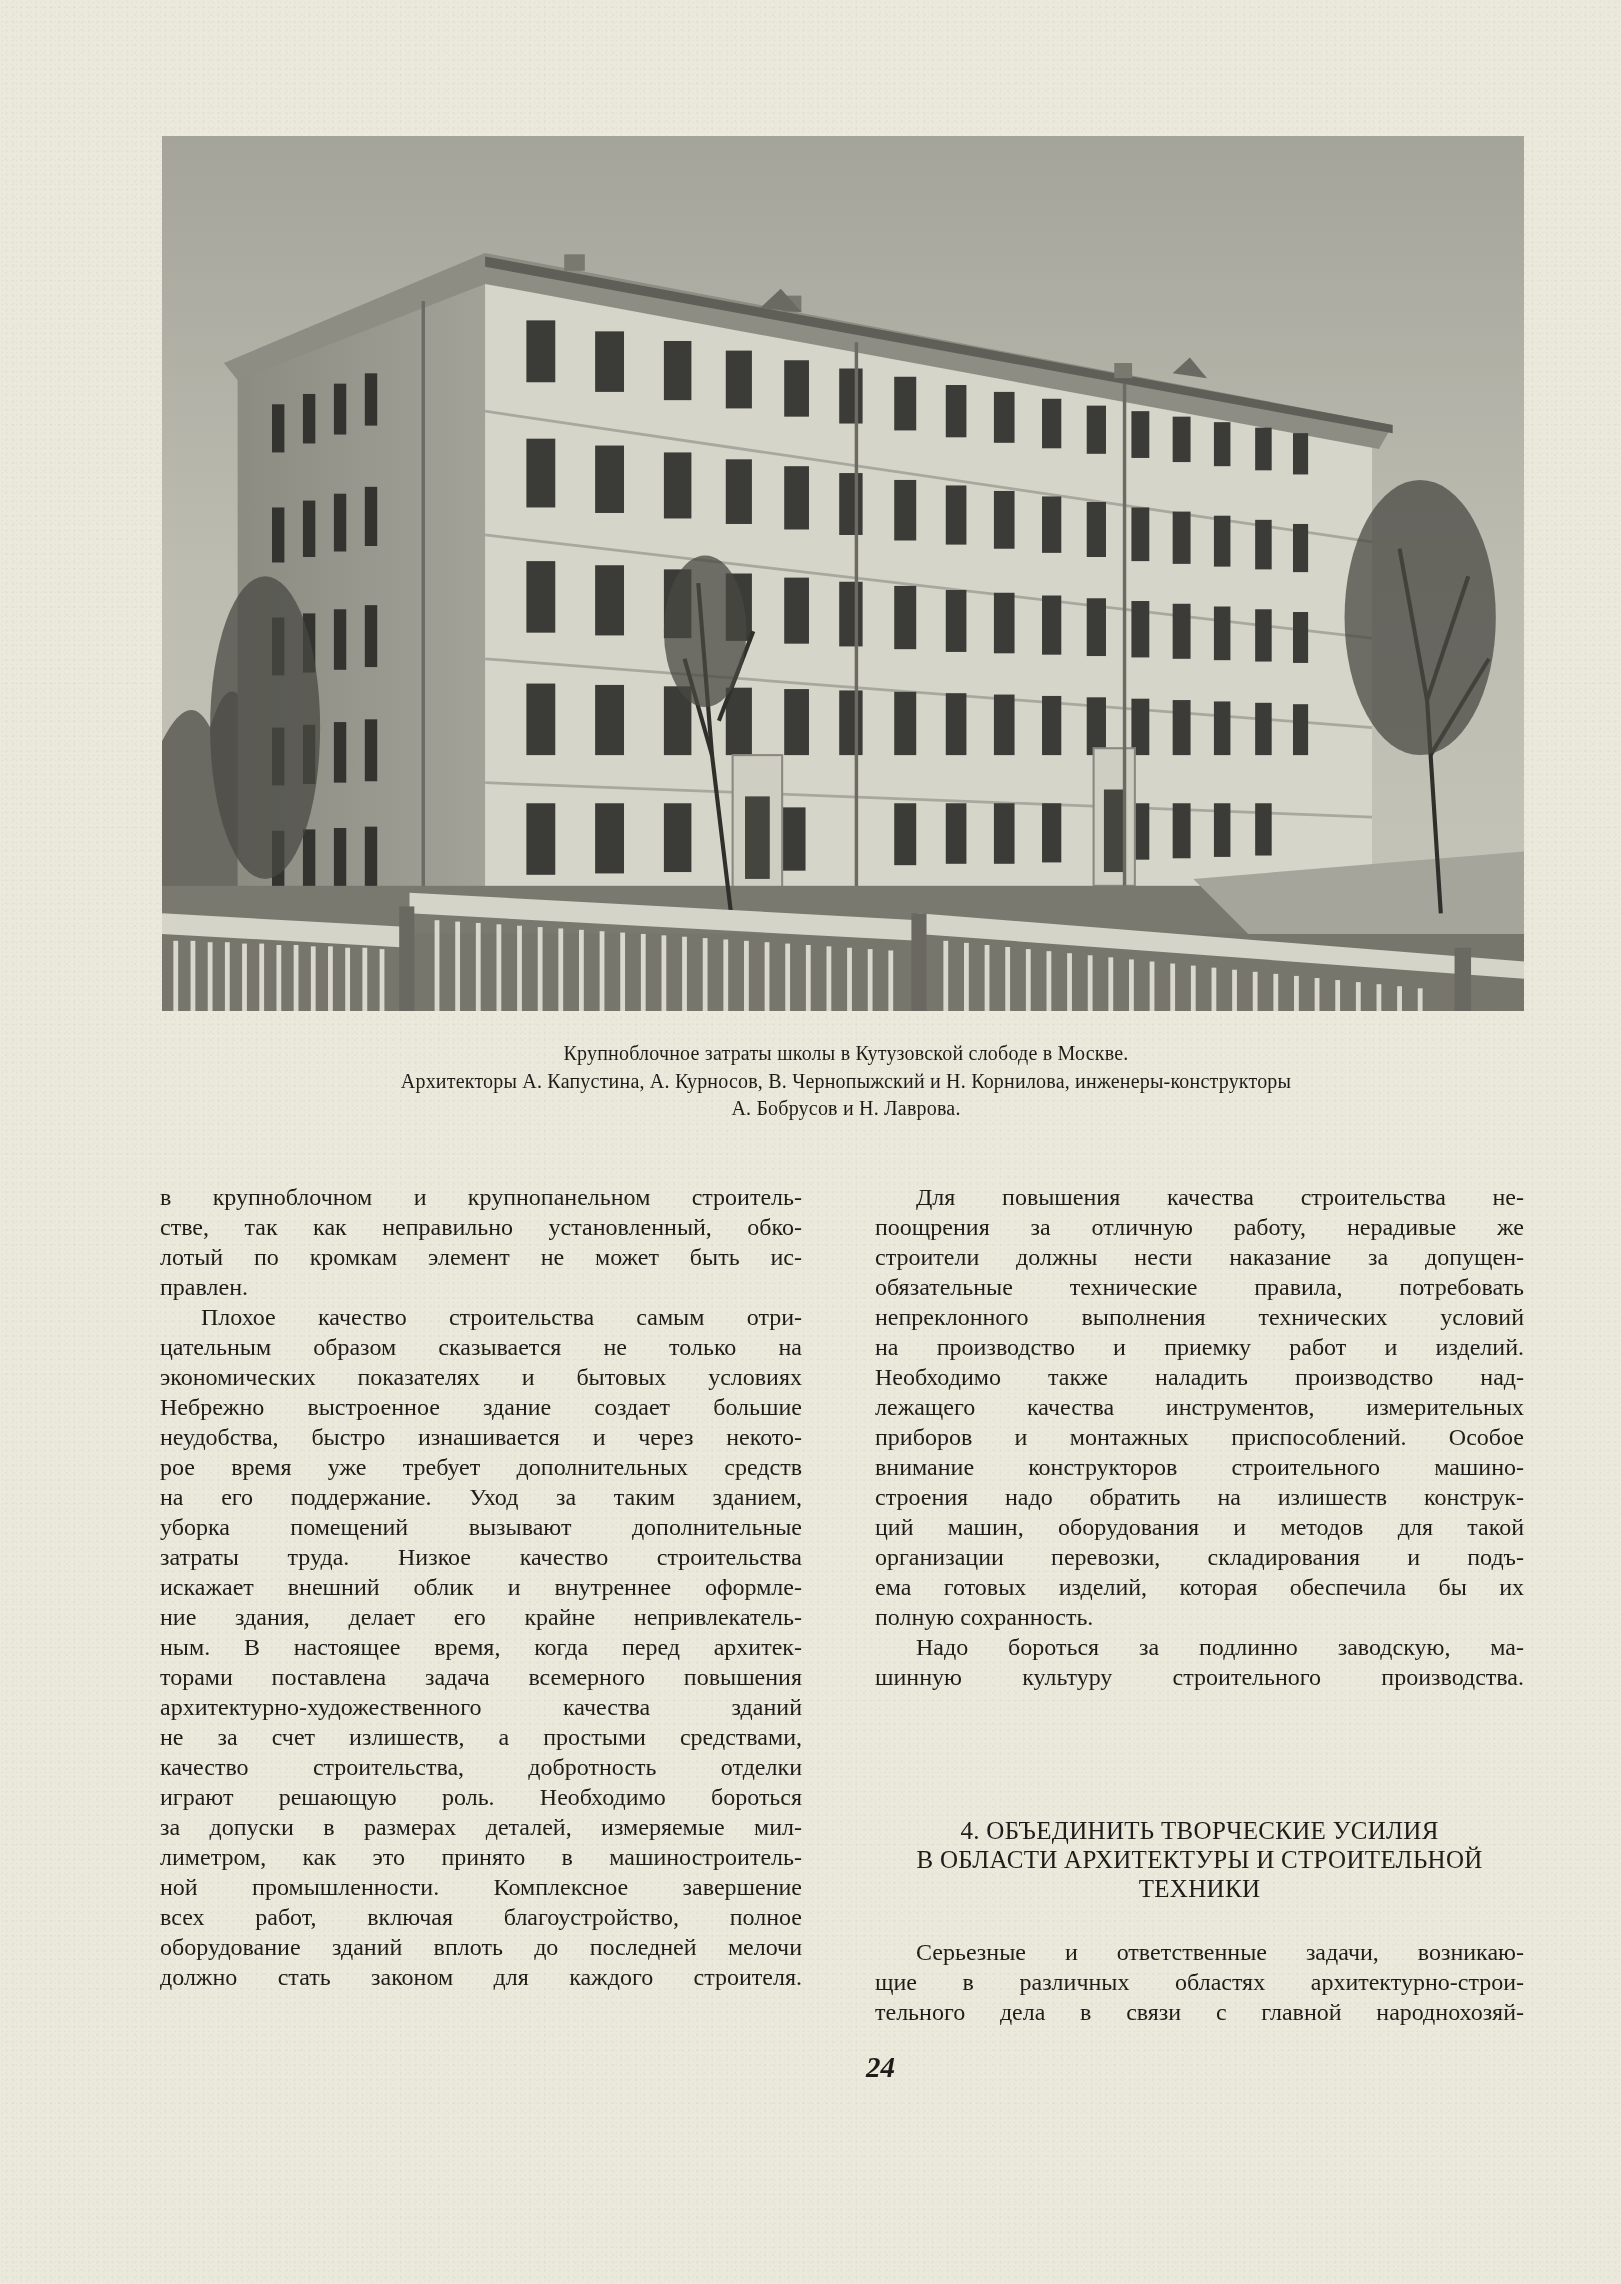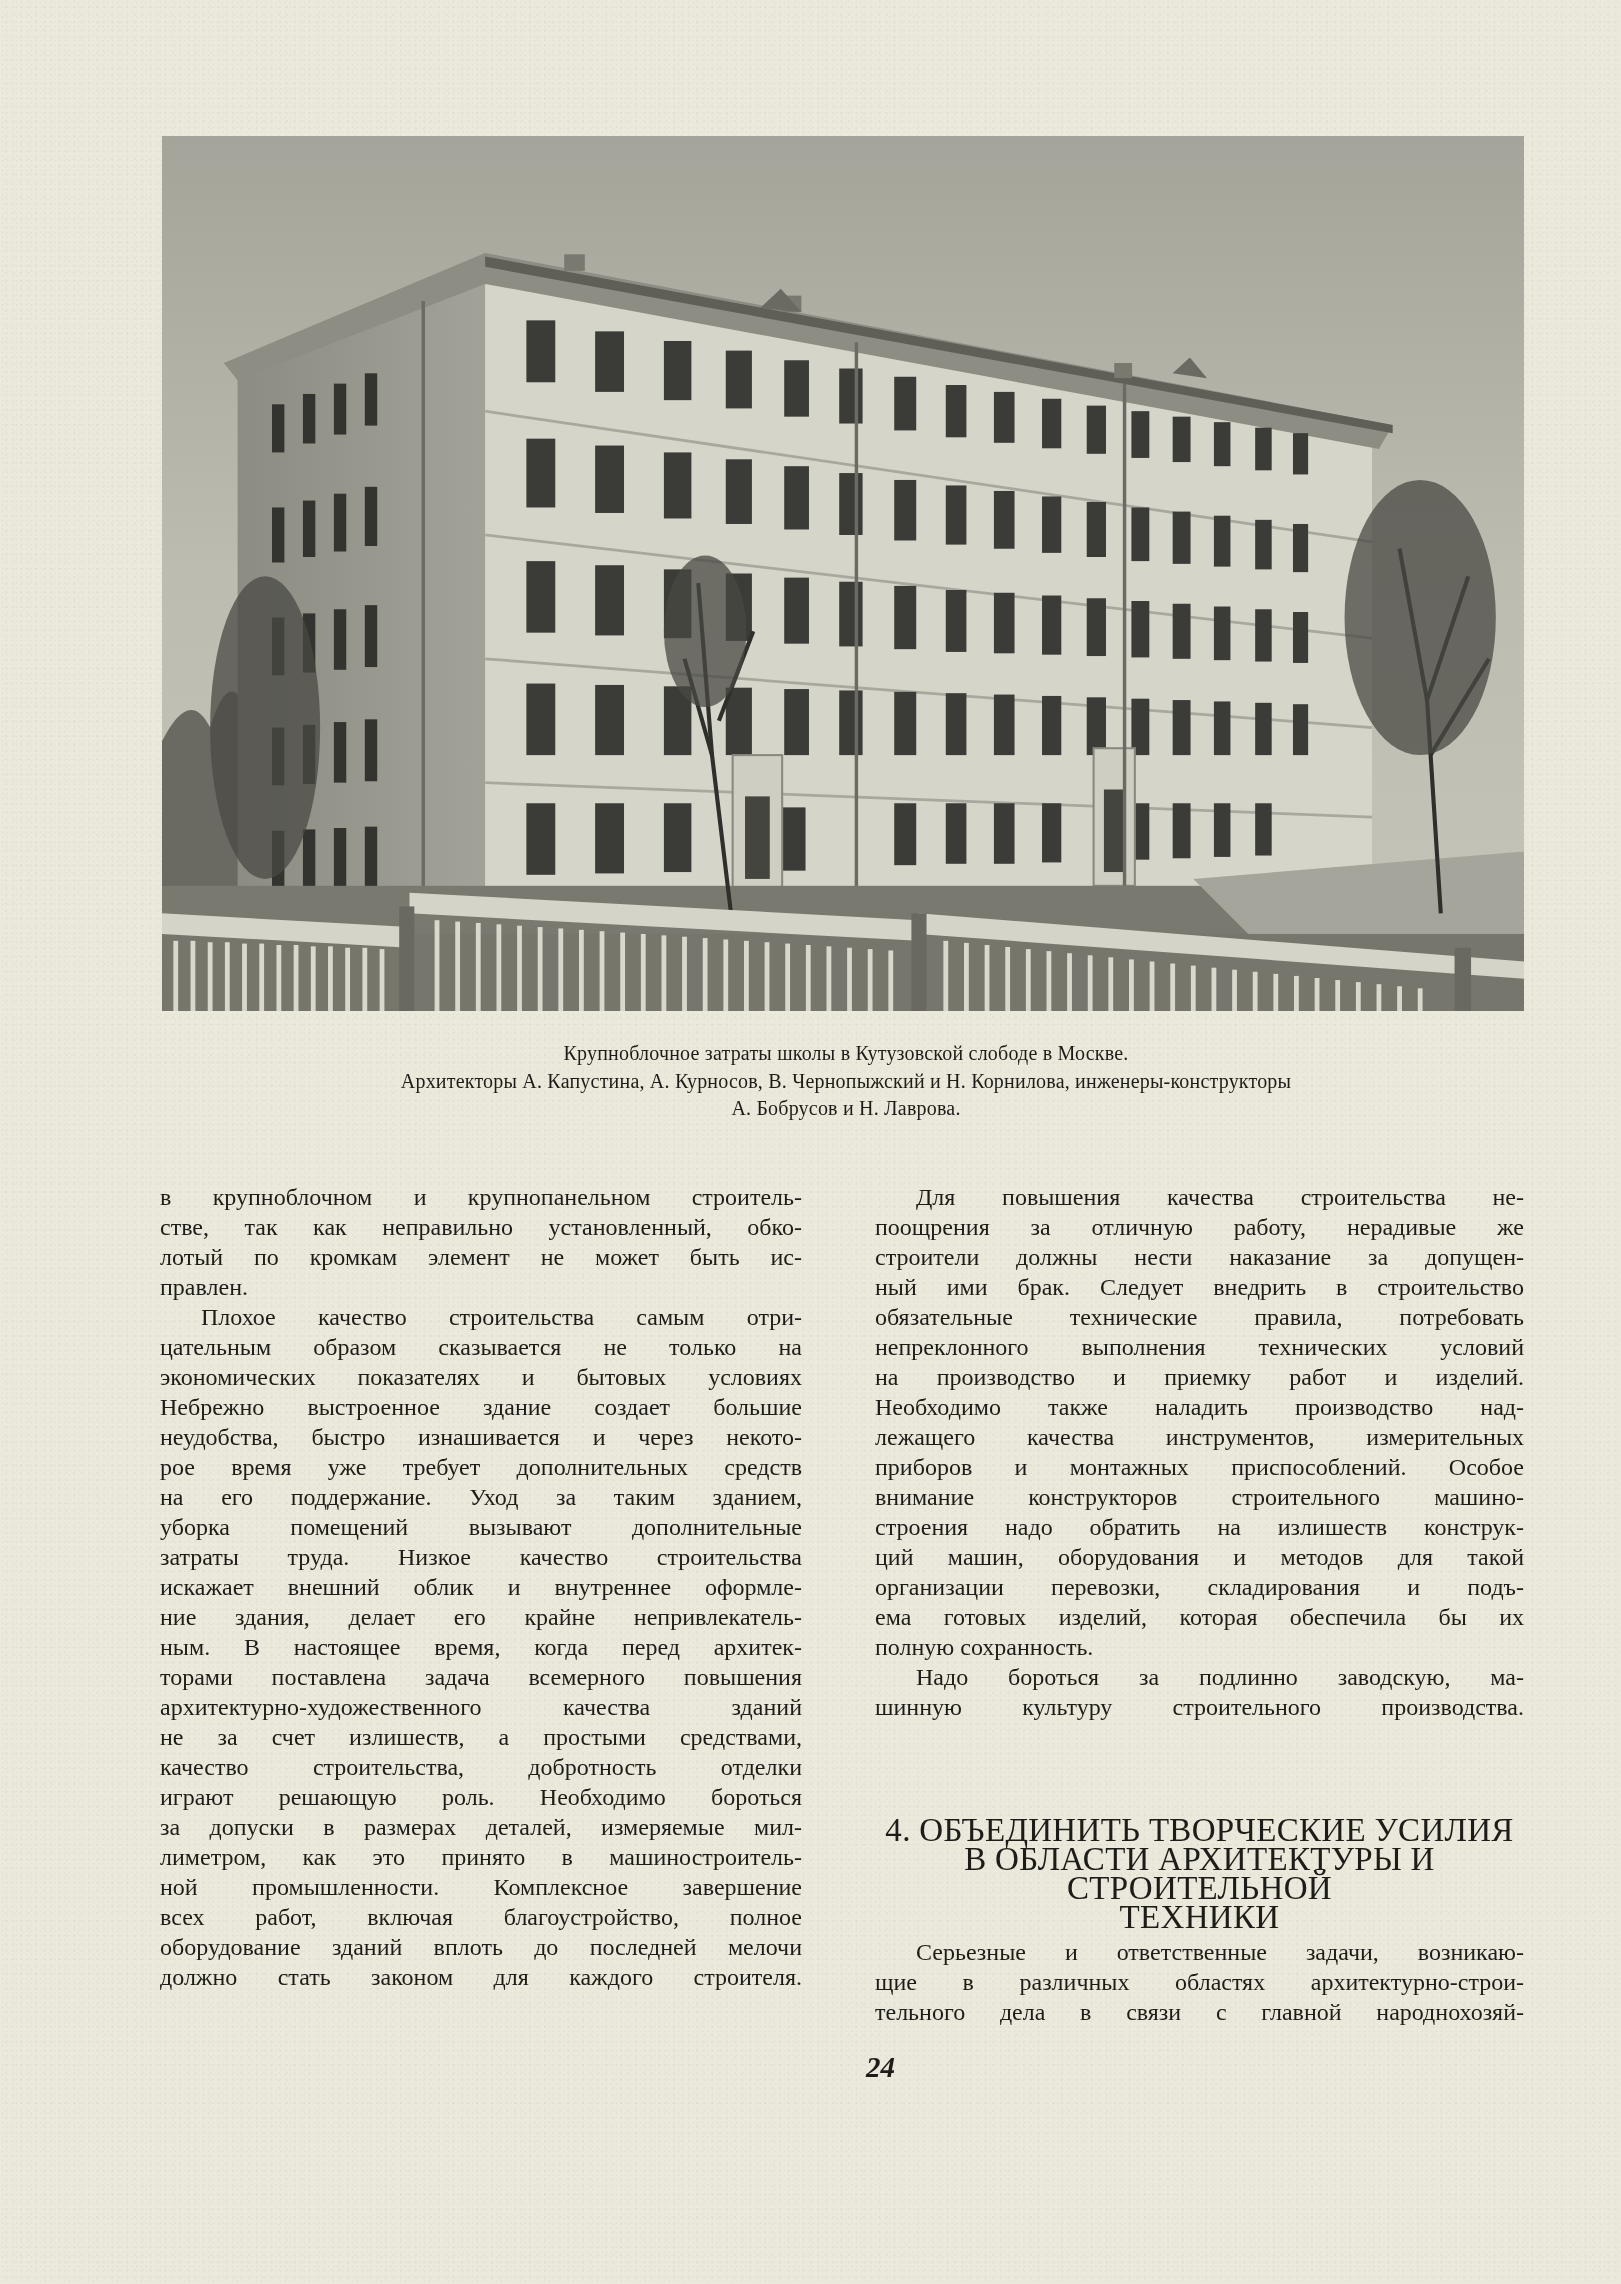--- a/index.html
+++ b/index.html
@@ -31,21 +31,21 @@
     position:absolute; top:1182px; font-size:24px; line-height:30px;
     text-align:justify;
   }
   .col.left { left:160px; width:642px; }
   .col.right { left:875px; width:649px; }
   .line { display:block; white-space:nowrap; text-align-last:justify; height:30px; }
   .line.last { text-align-last:left; }
   .line.indent { padding-left:41px; }
   .heading {
     position:absolute; left:875px; top:1816px; width:649px;
-    text-align:center; font-size:33px; line-height:29px; letter-spacing:0.3px;
+    text-align:center; font-size:25px; line-height:29px; letter-spacing:0.3px;
   }
   .col.right2 { left:875px; width:649px; top:1937px; }
   .page-number {
     position:absolute; left:818px; top:2051px; font-size:29px; font-style:italic; font-weight:bold;margin-left:48px;
   }
 </style>
 </head>
 <body>
 
 <div class="paper-noise"></div>
@@ -333,21 +333,20 @@
   <span class="line">ной промышленности. Комплексное завершение</span>
   <span class="line">всех работ, включая благоустройство, полное</span>
   <span class="line">оборудование зданий вплоть до последней мелочи</span>
   <span class="line">должно стать законом для каждого строителя.</span>
 </div>
 
 <div class="col right">
   <span class="line indent">Для повышения качества строительства не-</span>
   <span class="line">поощрения за отличную работу, нерадивые же</span>
   <span class="line">строители должны нести наказание за допущен-</span>
-  <span class="line">ный ими брак. Следует внедрить в строительство</span>
   <span class="line">обязательные технические правила, потребовать</span>
   <span class="line">непреклонного выполнения технических условий</span>
   <span class="line">на производство и приемку работ и изделий.</span>
   <span class="line">Необходимо также наладить производство над-</span>
   <span class="line">лежащего качества инструментов, измерительных</span>
   <span class="line">приборов и монтажных приспособлений. Особое</span>
   <span class="line">внимание конструкторов строительного машино-</span>
   <span class="line">строения надо обратить на излишеств конструк-</span>
   <span class="line">ций машин, оборудования и методов для такой</span>
   <span class="line">организации перевозки, складирования и подъ-</span>

